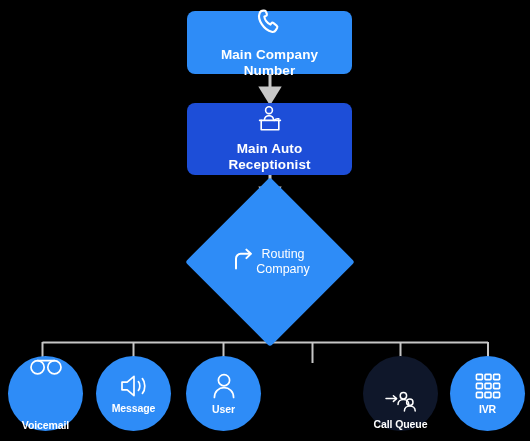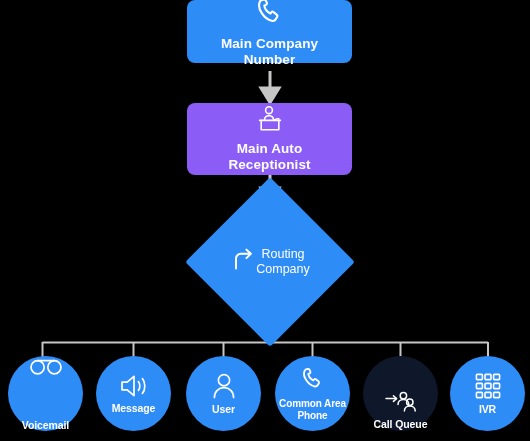--- a/index.html
+++ b/index.html
@@ -50,21 +50,21 @@
   .node-rect .node-label {
     font-size: 13.5px;
     font-weight: bold;
     letter-spacing: 0.1px;
     line-height: 1.15;
     padding: 0 8px;
   }
 
   #node-main-company-number {
     left: 187px;
-    top: 0;
+    top: 11px;
     width: 165px;
     height: 63px;
   }
   #node-main-auto-receptionist {
     left: 187px;
     top: 103px;
     width: 165px;
     height: 72px;
   }
 
@@ -168,21 +168,21 @@
         <path d="M7.2 2.6c-1.1 0-2.1 0.7-2.5 1.7-0.9 2.3-0.4 5 1.6 8 2 3 4.4 4.6 6.9 5.2
                  1.1 0.3 2.3-0.2 2.9-1.2l0.9-1.5c0.3-0.6 0.2-1.3-0.3-1.7l-2.2-1.7
                  c-0.5-0.4-1.2-0.3-1.6 0.2l-0.6 0.8c-1.2-0.5-2.2-1.3-3-2.4
                  C8.5 8.9 8.1 7.8 8 6.7l1-0.3c0.6-0.2 0.9-0.8 0.8-1.4L9.3 3.6
                  C9.1 2.9 8.5 2.6 7.9 2.6z"></path>
       </svg>
     </span>
     <span class="node-label">Main Company Number</span>
   </div>
 
-  <div id="node-main-auto-receptionist" class="node-rect" style="background:#8b5cf6;">
+  <div id="node-main-auto-receptionist" class="node-rect" style="background:#1d4ed8;">
     <span class="glyph">
       <svg width="32" height="30" viewBox="0 0 32 30" fill="none" stroke="#ffffff" stroke-width="1.6" stroke-linecap="round" stroke-linejoin="round">
         <circle cx="15" cy="5.2" r="3.4"></circle>
         <path d="M10.4 15.2c0-2.6 2-4.6 4.6-4.6s4.6 2 4.6 4.6"></path>
         <path d="M5.6 15.4h20.8"></path>
         <path d="M7.2 15.4v9.4h17.6v-9.4"></path>
         <path d="M20.2 15.4c1.3-1.3 3-1.9 4.6-1.5"></path>
       </svg>
     </span>
     <span class="node-label">Main Auto Receptionist</span>
@@ -229,35 +229,20 @@
     <span class="glyph">
       <svg width="30" height="26" viewBox="0 0 30 26" fill="none" stroke="#ffffff" stroke-width="1.7" stroke-linecap="round" stroke-linejoin="round">
         <path d="M3 9.2 H8.2 L15 3.4 V22.6 L8.2 16.8 H3 z"></path>
         <path d="M19.4 8.6 C21.3 10.6 21.3 15.4 19.4 17.4"></path>
         <path d="M23.4 5.6 C26.6 9.2 26.6 16.8 23.4 20.4"></path>
       </svg>
     </span>
     <span class="node-label">Message</span>
   </div>
 
-  <div class="node-circle two-line" style="left:275px; background:#2E8CF7;">
-    <span class="glyph">
-      <svg width="28" height="28" viewBox="0 0 24 24" fill="none" stroke="#ffffff" stroke-width="1.6" stroke-linecap="round" stroke-linejoin="round">
-        <path d="M7.2 2.6c-1.1 0-2.1 0.7-2.5 1.7-0.9 2.3-0.4 5 1.6 8 2 3 4.4 4.6 6.9 5.2
-                 1.1 0.3 2.3-0.2 2.9-1.2l0.9-1.5c0.3-0.6 0.2-1.3-0.3-1.7l-2.2-1.7
-                 c-0.5-0.4-1.2-0.3-1.6 0.2l-0.6 0.8c-1.2-0.5-2.2-1.3-3-2.4
-                 C8.5 8.9 8.1 7.8 8 6.7l1-0.3c0.6-0.2 0.9-0.8 0.8-1.4L9.3 3.6
-                 C9.1 2.9 8.5 2.6 7.9 2.6z"></path>
-      </svg>
-    </span>
-    <span class="node-label">
-      <span>Common Area</span><br>
-      <span>Phone</span>
-    </span>
-  </div>
 
   <div class="node-circle" style="left:363px; background:#0f172a;justify-content:flex-end;">
     <span class="glyph">
       <svg width="34" height="24" viewBox="0 0 34 24" fill="none" stroke="#ffffff" stroke-width="1.5" stroke-linecap="round" stroke-linejoin="round">
         <path d="M2 7.6 H12.4"></path>
         <path d="M9.4 4.8 L12.6 7.6 L9.4 10.4"></path>
         <circle cx="19.4" cy="4.8" r="3.2"></circle>
         <path d="M14 13.4 C14 10.4 16.4 8.4 19.4 8.4 C22.4 8.4 24.8 10.4 24.8 13.4"></path>
         <circle cx="25.8" cy="11.2" r="3.2"></circle>
         <path d="M20.4 20 C20.4 17 22.8 15 25.8 15 C28.8 15 31.2 17 31.2 20"></path>

